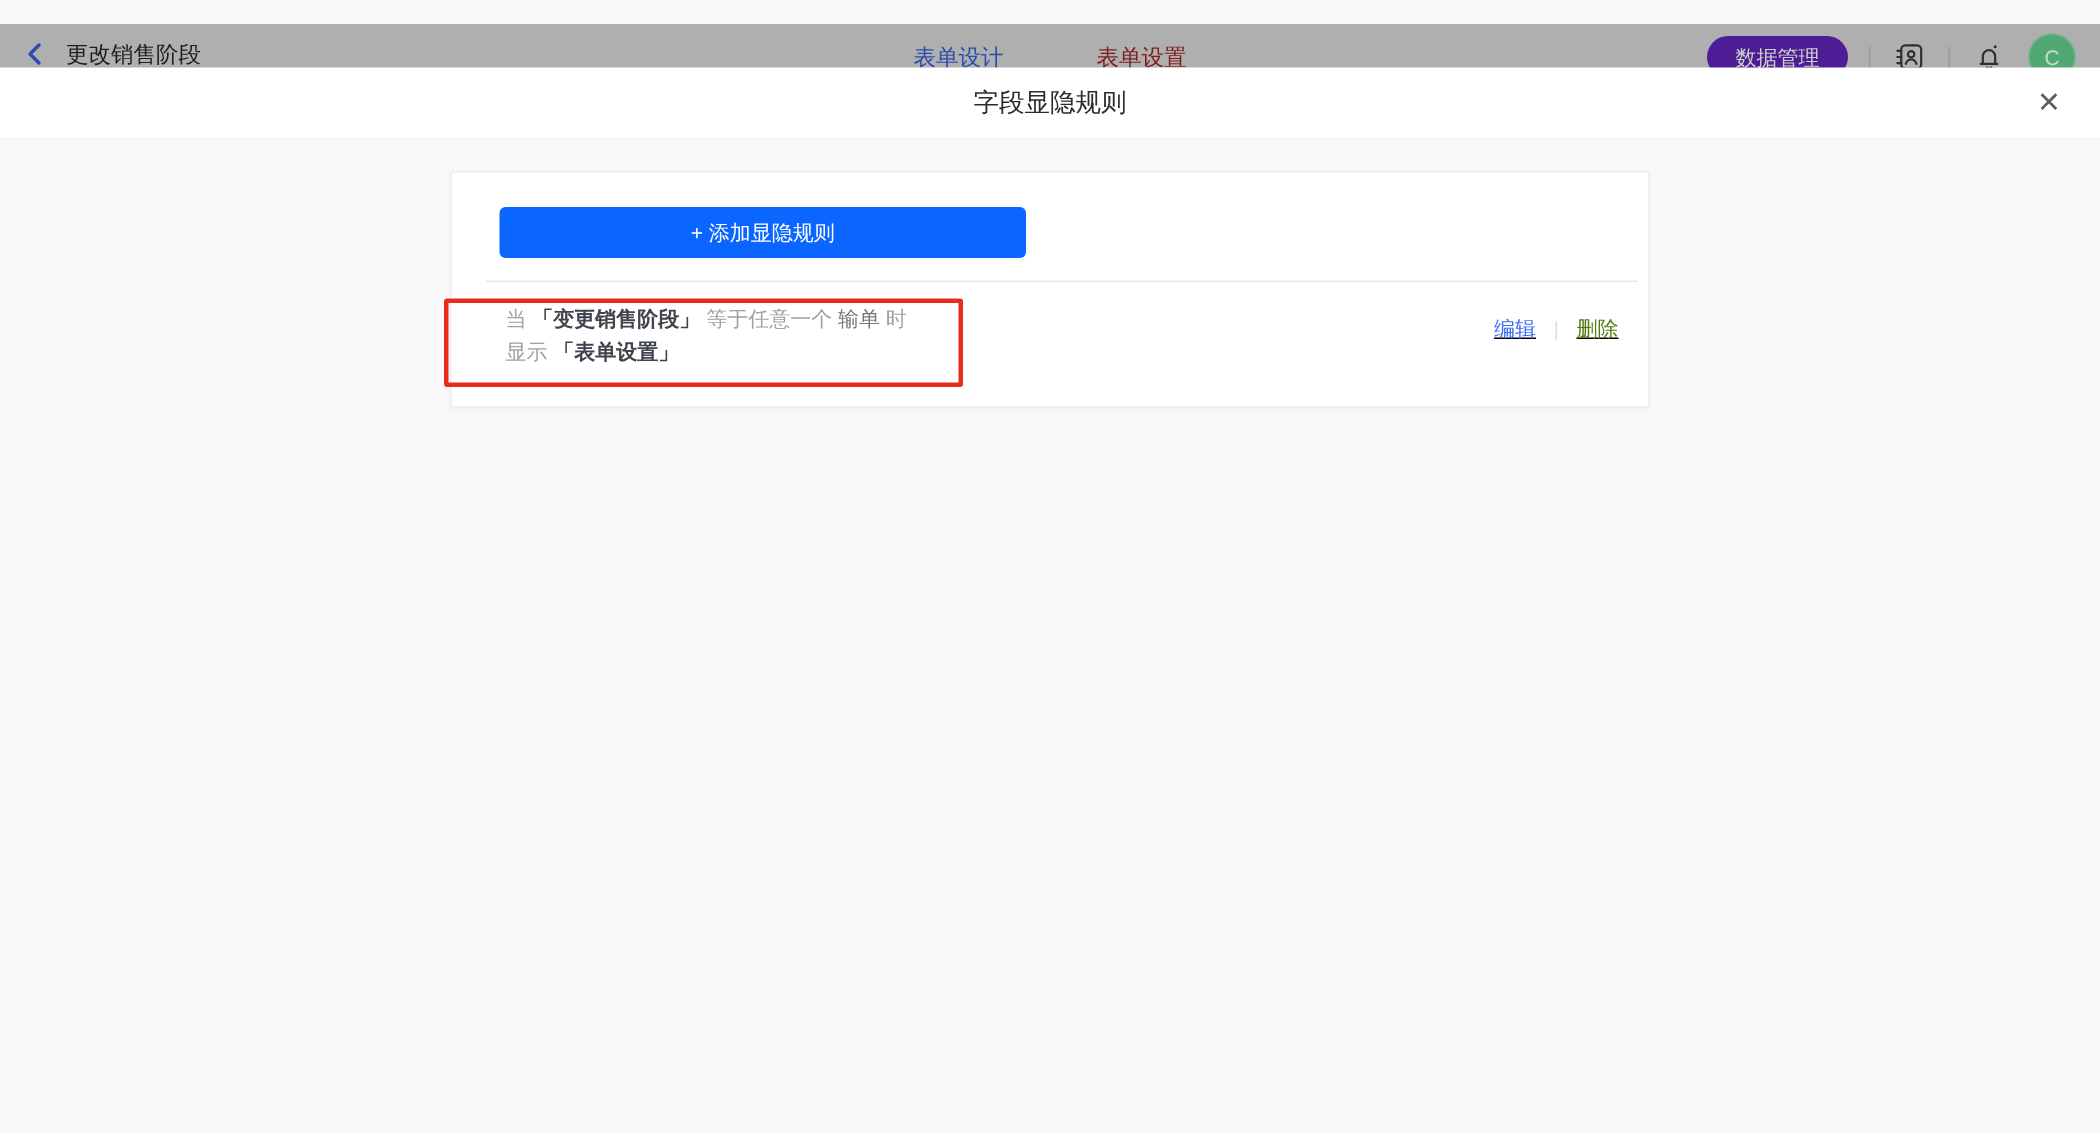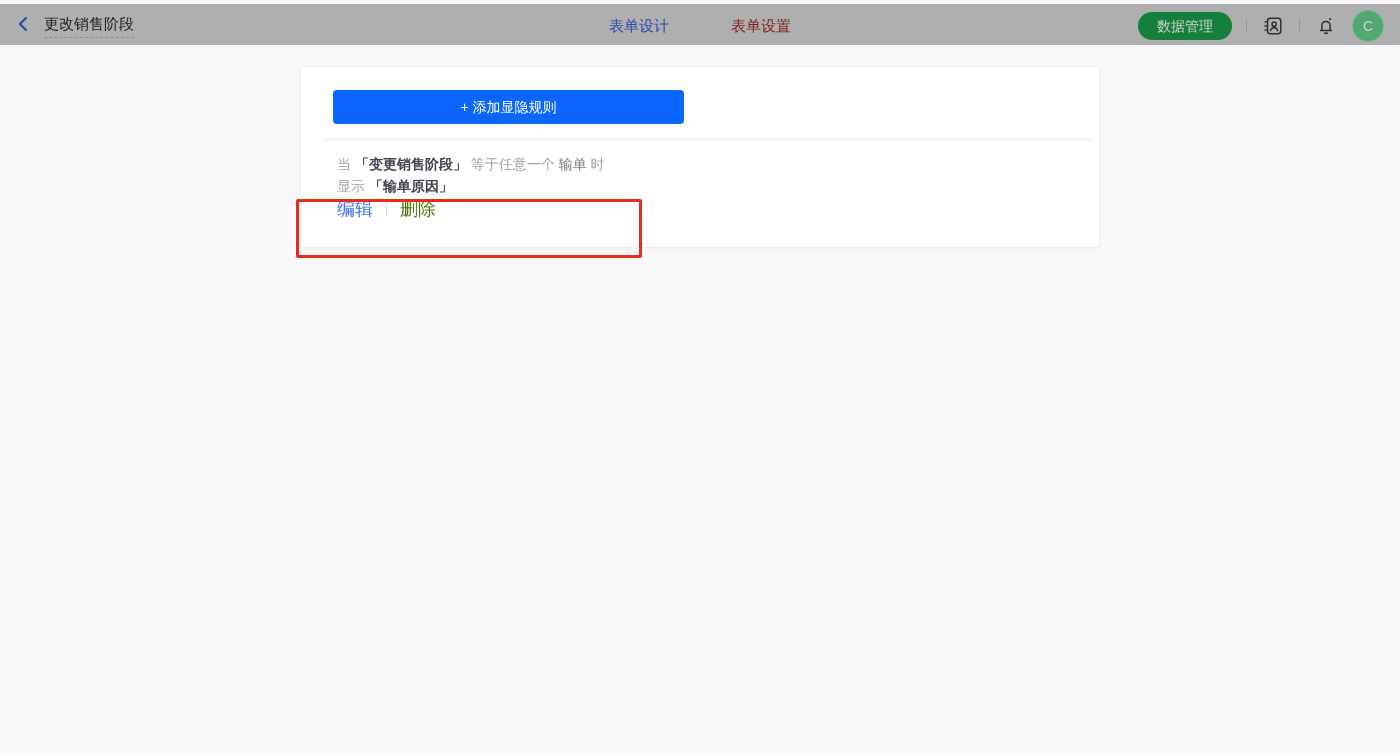--- a/index.html
+++ b/index.html
@@ -5,40 +5,40 @@
   * { margin:0; padding:0; box-sizing:border-box; }
   html,body { width:1400px; height:755px; overflow:hidden; }
   body {
     font-family:"Liberation Sans","DejaVu Sans",sans-serif;
     background:#f8f8fa;
     position:relative;
   }
 
   
   .topbar {
-    position:absolute; top:4px; left:0; width:1400px; height:45px;
+    position:absolute; top:16px; left:0; width:1400px; height:45px;
     background:#afafaf;
     border-bottom:1px solid #9c9c9c;
     display:flex; align-items:center; padding:0 16px;
   }
   .back-btn { display:flex; align-items:center; cursor:pointer; margin-right:12px; }
   .doc-title {
     font-size:15px; color:#1d1d1d;
     padding-bottom:3px; border-bottom:1px dashed #8f8f8f;
     cursor:text;
   }
   .tabs {
     position:absolute; left:50%; top:0; transform:translateX(-50%);
     height:45px; display:flex; align-items:center; gap:62px; font-size:15px;
   }
   .tab { cursor:pointer; color:#7f1d1d; }
   .tab.active { color:#2a4cab; }
   .topbar-right { margin-left:auto; display:flex; align-items:center; }
   .pill-btn {
-    background:#15803d; color:#ccd2ca; font-size:14px;
+    background:#4c1d95; color:#ccd2ca; font-size:14px;
     padding:6px 19px; border-radius:15px; cursor:pointer; line-height:16px;
   }
   .v-div { width:1px; height:14px; background:#989898; margin:0 14px; }
   .bar-icon { width:24px; height:24px; display:flex; align-items:center; justify-content:center; cursor:pointer; }
   .avatar {
     width:32px; height:32px; border-radius:50%; margin-left:14px;
     background:#52a873; border:1px solid #75b98d;
     color:#ccd8cc; font-size:14px; display:flex; align-items:center; justify-content:center;
     cursor:pointer;
   }
@@ -64,28 +64,27 @@
   }
   .add-rule-btn {
     display:block; margin-top:7px; width:351px; height:34px; line-height:34px;
     background:#0a66ff; border:none; border-radius:4px;
     color:#ffffff; font-size:14px; text-align:center; cursor:pointer;
     font-family:inherit;
   }
   .card-divider { border-top:1px solid #e9e9e9; margin:15px -9px 0 -9px; }
 
   .rule-row {
-    display:flex; justify-content:center; align-items:flex-start;
+    display:flex; justify-content:space-between; align-items:flex-start;
     padding:13px 4px 0 4px;
-    flex-direction:column;
   }
   .rule-text { font-size:14px; line-height:22px; color:#9ca1a9; }
   .rule-text .field { font-weight:bold; color:#40454d; }
   .rule-text .value { color:#757a82; }
-  .rule-actions { display:flex; align-items:center; margin-top:0; font-size:18px; }
+  .rule-actions { display:flex; align-items:center; margin-top:10px; font-size:14px;text-decoration:underline; }
   .edit-link { color:#3a6ff2; cursor:pointer; }
   .action-div { width:1px; height:13px; background:#dcdcdc; margin:0 13px; }
   .delete-link { color:#4d7c0f; cursor:pointer; }
 
   
   .annotation-box {
     position:absolute; left:296px; top:199px; width:346px; height:59px;
     border:3px solid #e72c1e; border-radius:2px;
     pointer-events:none; z-index:50;
   }
@@ -127,38 +126,42 @@
         <path d="M6 17h12 M7.5 17v-5.5a4.5 4.5 0 0 1 9 0V17"></path>
         <path d="M10.5 19.5a1.8 1.8 0 0 0 3 0"></path>
         <circle cx="16.5" cy="4.5" r="1.1" fill="#2f2f2f" stroke="none"></circle>
       </svg>
     </span>
     <span class="avatar">C</span>
   </div>
 </div>
 
 <div class="modal">
+  <div class="modal-header">
+    <span class="modal-title">字段显隐规则</span>
+    <span class="modal-close">✕</span>
+  </div>
 
   <div class="modal-body">
     <div class="rules-card">
       <button class="add-rule-btn">+ 添加显隐规则</button>
       <div class="card-divider"></div>
 
       <div class="rule-row">
         <div class="rule-text">
           <div>
             <span>当</span>
             <span class="field">「变更销售阶段」</span>
             <span>等于任意一个</span>
             <span class="value">输单</span>
             <span>时</span>
           </div>
           <div>
             <span>显示</span>
-            <span class="field">「输单原因」</span>
+            <span class="field">「表单设置」</span>
           </div>
         </div>
         <div class="rule-actions">
           <span class="edit-link">编辑</span>
           <span class="action-div"></span>
           <span class="delete-link">删除</span>
         </div>
       </div>
     </div>
   </div>

